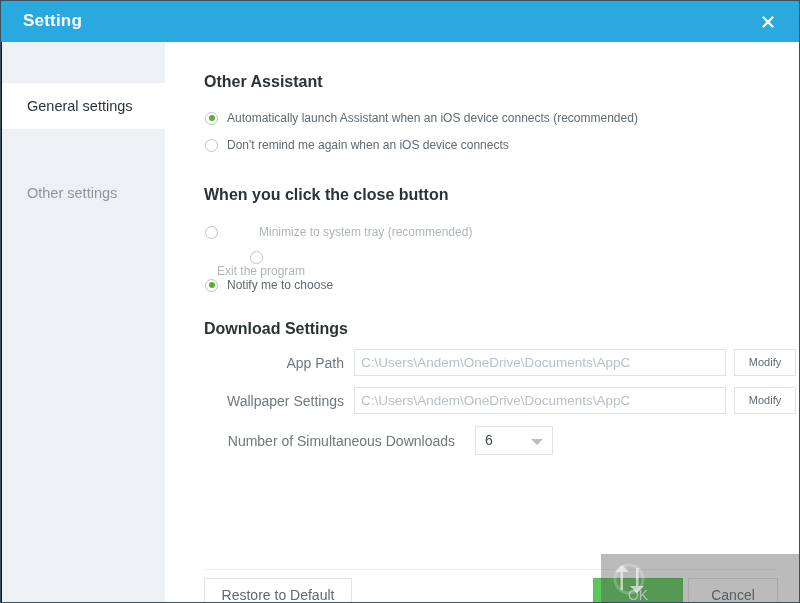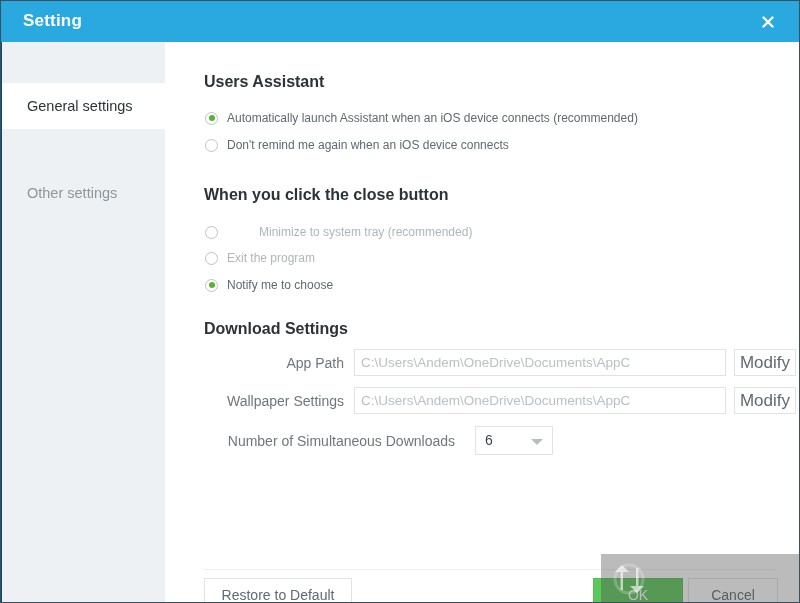--- a/index.html
+++ b/index.html
@@ -12,21 +12,21 @@
     -webkit-font-smoothing: antialiased;
   }
 
   #app {
     position: relative;
     width: 800px;
     height: 603px;
     overflow: hidden;
     box-sizing: border-box;
     border: 1px solid #3c4f5c;
-    background: #0c4a6e;
+    background: #0f172a;
   }
 
   
   .titlebar {
     position: absolute;
     left: 0; top: 0;
     width: 798px;
     height: 41px;
     background: #2aa9e0;
     box-sizing: border-box;
@@ -162,21 +162,21 @@
     flex: 0 0 auto;
   }
   .btn-modify {
     margin-left: 8px;
     width: 62px;
     height: 27px;
     border: 1px solid #dfe3e8;
     background: #ffffff;
     box-sizing: border-box;
     font-family: "Liberation Sans", sans-serif;
-    font-size: 17px;
+    font-size: 11px;
     color: #5f6a72;
     cursor: pointer;
     flex: 0 0 auto;
     line-height: 25px;
     text-align: center;
     padding: 0;
   }
   .link-open {
     margin-left: 11px;
     font-size: 13.5px;
@@ -304,40 +304,40 @@
     <div class="side-item active">
       <span>General settings</span>
     </div>
     <div class="side-item">
       <span>Other settings</span>
     </div>
   </div>
 
   <div class="main">
 
-    <div class="section-title" style="left:39px; top:31px;">Users Assistant</div>
+    <div class="section-title" style="left:39px; top:31px;">Other Assistant</div>
 
     <div class="radio-row" style="left:40px; top:69px;">
       <span class="radio checked"></span>
       <span class="radio-label">Automatically launch Assistant when an iOS device connects (recommended)</span>
     </div>
 
     <div class="radio-row" style="left:40px; top:96px;">
       <span class="radio"></span>
       <span class="radio-label">Don't remind me again when an iOS device connects</span>
     </div>
 
     <div class="section-title" style="left:39px; top:144px;">When you click the close button</div>
 
     <div class="radio-row" style="left:40px; top:183px;gap:32px;">
       <span class="radio"></span>
       <span class="radio-label muted">Minimize to system tray (recommended)</span>
     </div>
 
-    <div class="radio-row" style="left:40px; top:209px;">
+    <div class="radio-row" style="left:52px; top:209px;flex-direction:column;">
       <span class="radio"></span>
       <span class="radio-label muted">Exit the program</span>
     </div>
 
     <div class="radio-row" style="left:40px; top:236px;">
       <span class="radio checked"></span>
       <span class="radio-label">Notify me to choose</span>
     </div>
 
     <div class="section-title" style="left:39px; top:278px;">Download Settings</div>

